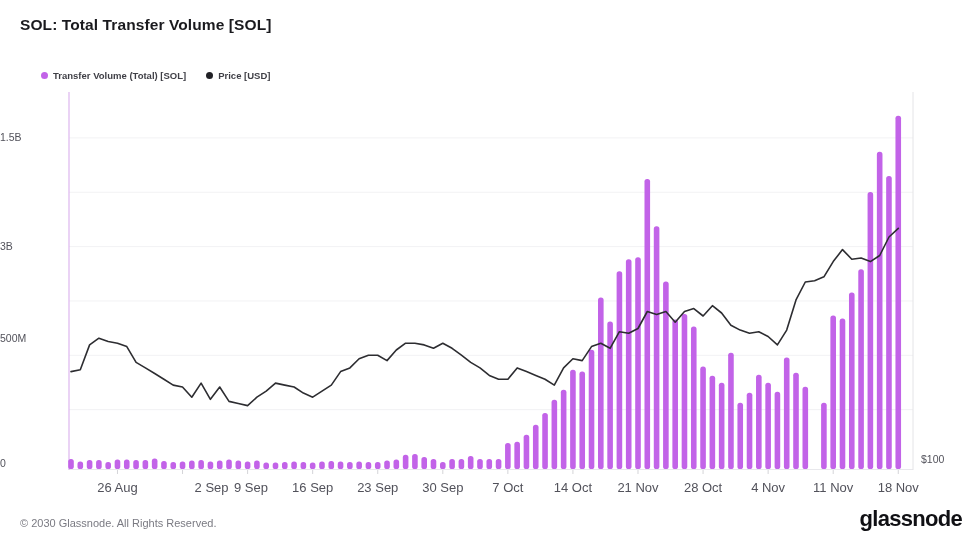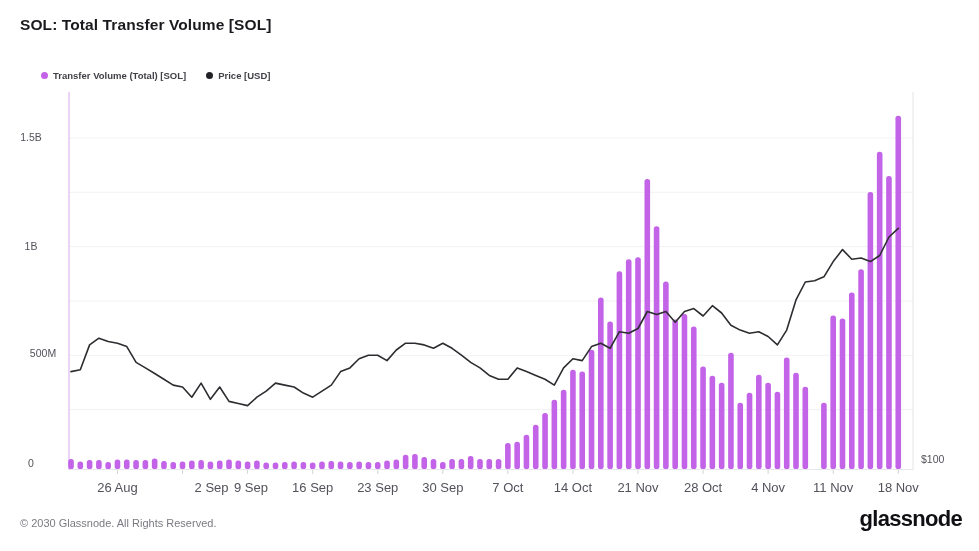--- a/index.html
+++ b/index.html
@@ -5,21 +5,21 @@
   html,body{margin:0;padding:0;background:#ffffff;}
   body{width:979px;height:551px;position:relative;overflow:hidden;
        font-family:"Liberation Sans","DejaVu Sans",sans-serif;}
   .title{position:absolute;left:20px;top:16px;font-size:15.5px;font-weight:600;
          color:#1a1a1e;letter-spacing:.1px;}
   .legend{position:absolute;left:41px;top:70px;display:flex;align-items:center;
           gap:20px;font-size:9.5px;color:#3f3f46;}
   .legend-item{display:flex;align-items:center;gap:5px;font-weight:bold;}
   .legend-dot{width:7px;height:7px;border-radius:50%;background:#999;}
   #chart-svg{position:absolute;left:0;top:0;}
-  .ylab{position:absolute;left:0;width:62px;text-align:center;font-size:10.5px;
+  .ylab{position:absolute;left:0;width:62px;text-align:left;font-size:10.5px;
         color:#52525b;}
   .xlab{position:absolute;transform:translateX(-50%);font-size:13px;
         color:#52525b;white-space:nowrap;}
   .rlab{position:absolute;font-size:10.5px;color:#52525b;}
   .footer{position:absolute;left:20px;top:517px;font-size:11px;color:#7a7a82;}
   .logo{position:absolute;right:17px;top:506px;font-size:22px;font-weight:700;
         color:#101014;letter-spacing:-.7px;}
 </style>
 </head>
 <body>
@@ -159,20 +159,20 @@
     <div class="xlab" style="left: 377.735px; top: 480px;">23 Sep</div>
     <div class="xlab" style="left: 442.8px; top: 480px;">30 Sep</div>
     <div class="xlab" style="left: 507.865px; top: 480px;">7 Oct</div>
     <div class="xlab" style="left: 572.93px; top: 480px;">14 Oct</div>
     <div class="xlab" style="left: 637.995px; top: 480px;">21 Nov</div>
     <div class="xlab" style="left: 703.06px; top: 480px;">28 Oct</div>
     <div class="xlab" style="left: 768.125px; top: 480px;">4 Nov</div>
     <div class="xlab" style="left: 833.19px; top: 480px;">11 Nov</div>
     <div class="xlab" style="left: 898.255px; top: 480px;">18 Nov</div>
     <div class="ylab" style="top: 457px;">0</div>
-    <div class="ylab" style="top: 347px; padding-left: 12px;">500M</div>
-    <div class="ylab" style="top: 239.609px;">1B</div>
+    <div class="ylab" style="top: 332px;">500M</div>
+    <div class="ylab" style="top: 239.609px;">3B</div>
     <div class="ylab" style="top: 130.913px;">1.5B</div>
     <div class="rlab" style="left: 921px; top: 453px;">$100</div>
   </div>
 
 <div class="footer">© 2030 Glassnode. All Rights Reserved.</div>
 <div class="logo">glassnode</div>
 
 </body></html>

